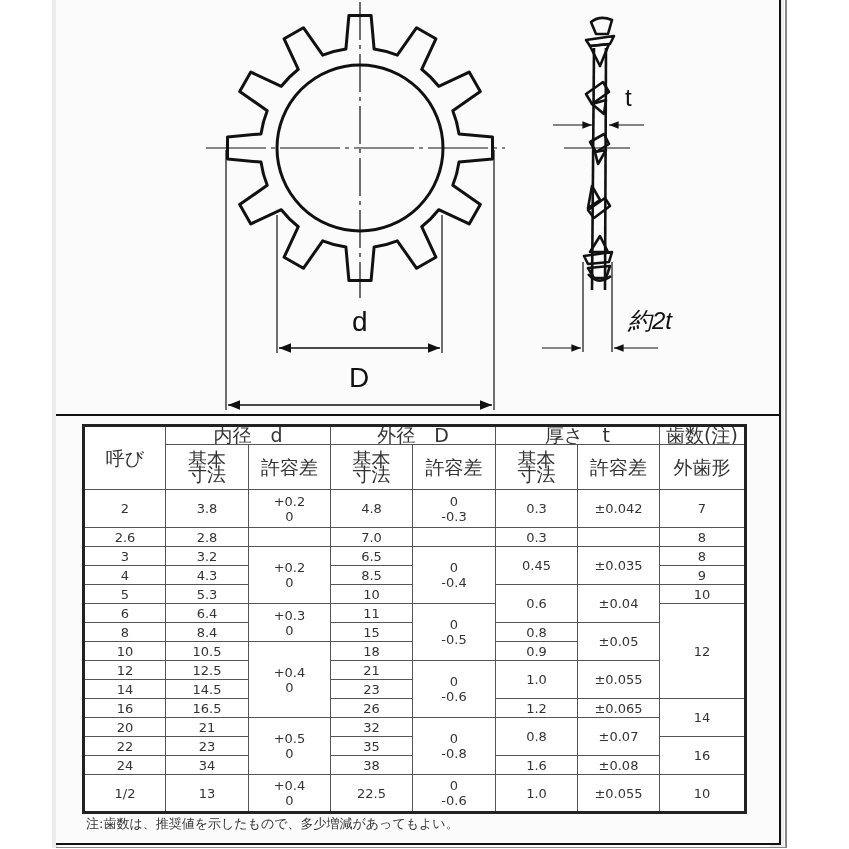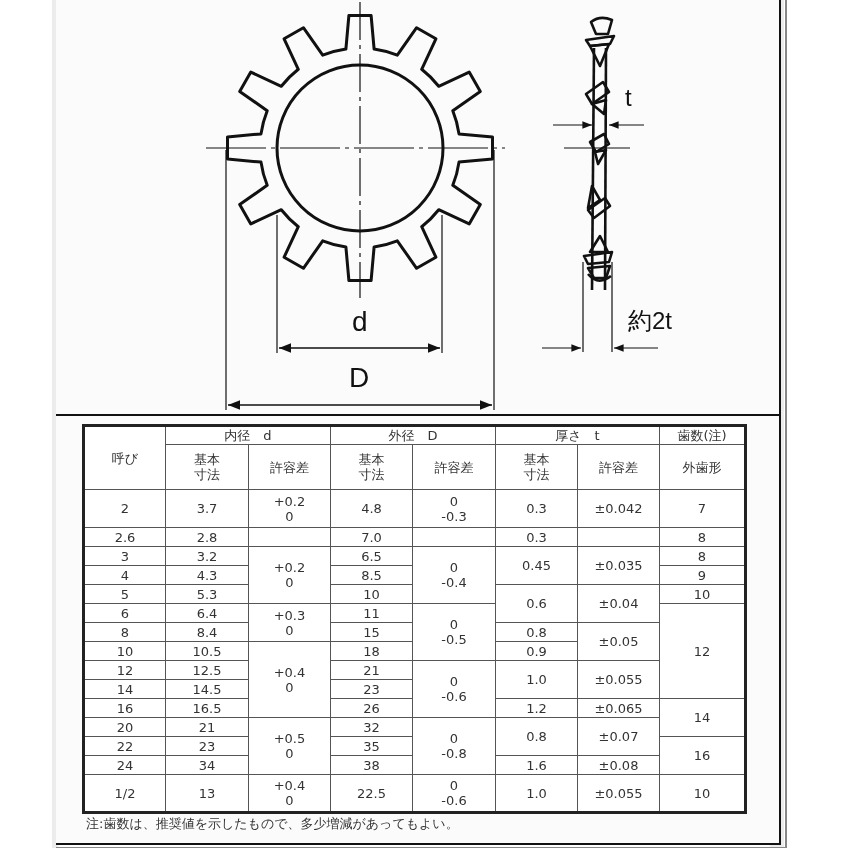--- a/index.html
+++ b/index.html
@@ -23,21 +23,21 @@
   .dim-label { position: absolute; font-family: "Liberation Sans", sans-serif; color: #111; }
 
   table.spec {
     position: absolute; left: 82px; top: 424px; border-collapse: collapse;
     border: 3px solid #222; table-layout: fixed; background: #fff;
   }
   table.spec td {
     border: 1px solid #555; text-align: center; vertical-align: middle;
     font-size: 13px; line-height: 15px; color: #333; padding: 0; overflow: hidden;
   }
-  table.spec td.hd { font-size: 13px; }
+  table.spec td.hd { font-size: 19px; }
   .two-line span { display: block; }
   .note { position: absolute; left: 86px; top: 815px; font-size: 13px; color: #333; }
 </style>
 </head>
 <body>
 
 <div class="bg-left"></div>
 <div class="frame-shadow-left"></div>
 <div class="frame-shadow-right"></div>
 <div class="page"></div>
@@ -97,21 +97,21 @@
       <line x1="564" y1="148" x2="630" y2="148"></line>
       <line x1="583" y1="262" x2="583" y2="352"></line>
       <line x1="612" y1="262" x2="612" y2="352"></line>
       <line x1="542" y1="348" x2="581" y2="348" marker-end="url(#arr)"></line>
       <line x1="658" y1="348" x2="614" y2="348" marker-end="url(#arr)"></line>
     </g>
   </svg>
   <div class="dim-label" style="left:352px;top:306px;font-size:28px;">d</div>
   <div class="dim-label" style="left:349px;top:362px;font-size:28px;">D</div>
   <div class="dim-label" style="left:625px;top:84px;font-size:24px;">t</div>
-  <div class="dim-label" style="left:628px;top:305px;font-size:24px;">約2t</div>
+  <div class="dim-label" style="left:628px;top:305px;font-size:24px;font-style:italic;">約2t</div>
 </div>
 
 <div class="divider"></div>
 
 <table class="spec">
   <colgroup>
     <col style="width:82px">
       <col style="width:83px">
       <col style="width:82px">
       <col style="width:82px">
@@ -142,21 +142,21 @@
     <td class="hd two-line">
           <span>基本</span>
           <span>寸法</span>
         </td>
     <td class="hd">許容差</td>
     <td class="hd">外歯形</td>
   </tr>
 
   <tr style="height:38px">
     <td>2</td>
-    <td>3.7</td>
+    <td>3.8</td>
     <td class="two-line">
           <span>+0.2</span>
           <span>0</span>
         </td>
     <td>4.8</td>
     <td class="two-line">
           <span>0</span>
           <span>-0.3</span>
         </td>
     <td>0.3</td>

